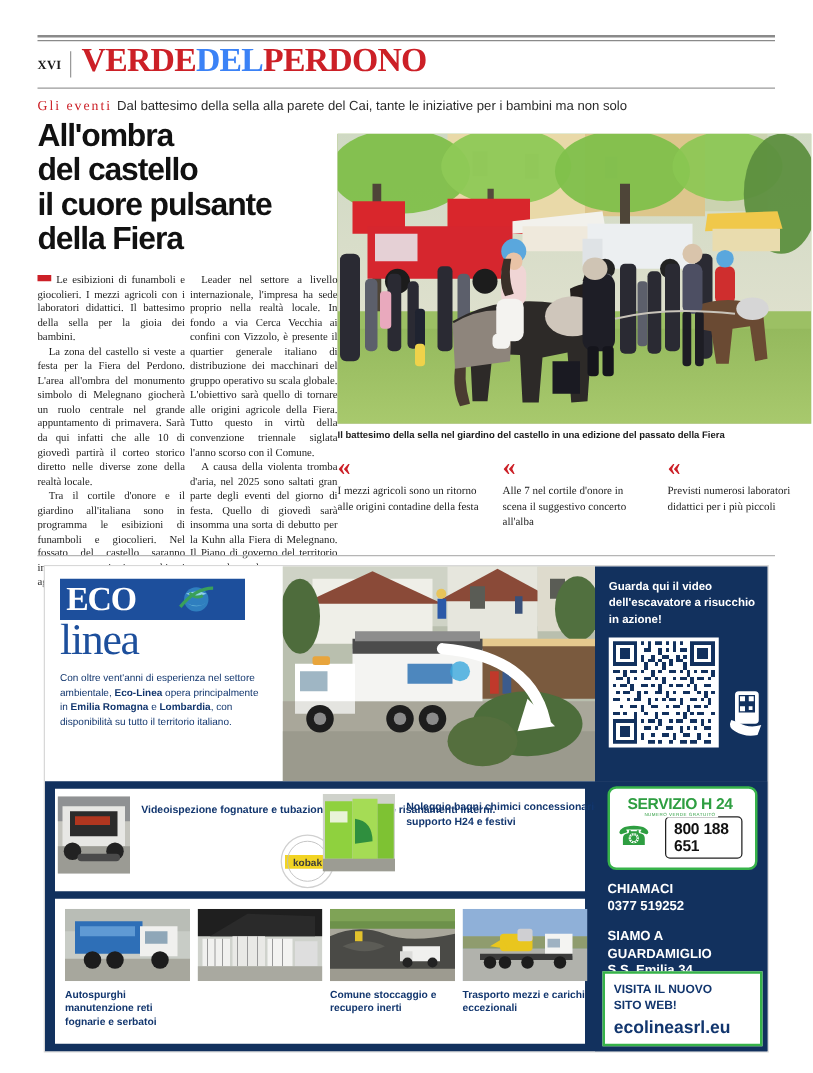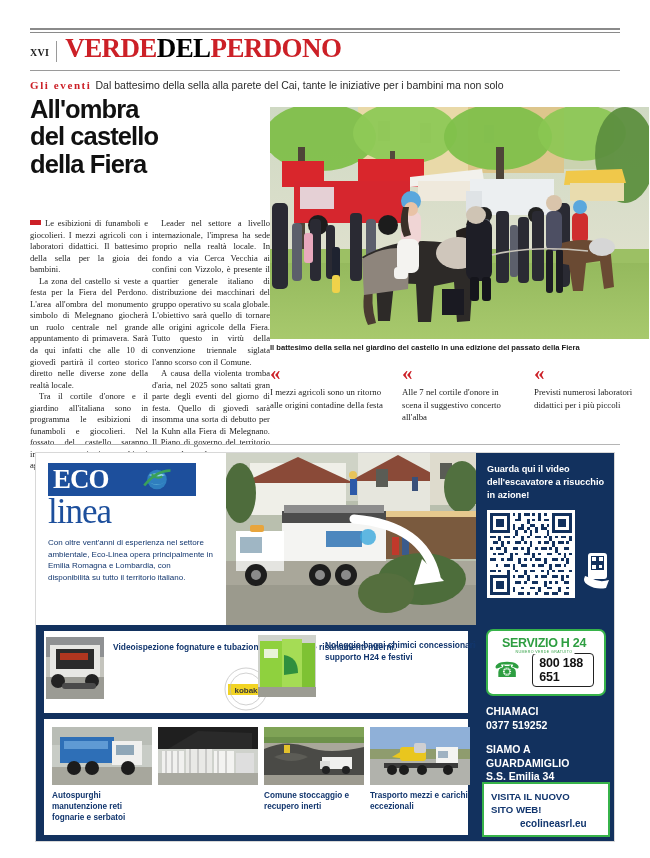--- a/index.html
+++ b/index.html
@@ -17,29 +17,29 @@
   .masthead .rules { position:absolute; left:0; top:0; width:590px; }
   .rule-a { height:2px; background:#8a8a8a; width:100%; }
   .rule-b { height:1px; background:#8a8a8a; width:100%; margin-top:2px; }
   .mast-row { position:absolute; left:0; top:7px; display:flex; align-items:flex-end; }
   .folio { font-family:"Liberation Serif", serif; font-weight:bold; font-size:10px;
            color:#1a1a1a; letter-spacing:.3px; padding-bottom:4px; padding-right:7px; }
   .folio-bar { width:1px; background:#9a9a9a; height:21px; margin-right:8px; }
   .mast-title { font-family:"Liberation Serif", serif; font-weight:bold; font-size:27px;
                 letter-spacing:-0.6px; line-height:1; white-space:nowrap; }
   .mast-red { color:#cc2027; }
-  .mast-grey { color:#000000;text-align:right; }
+  .mast-grey { color:#3b82f6;text-align:right; }
 
   .rule-under { position:absolute; left:30px; top:70px; width:590px; height:1px; background:#9a9a9a; }
 
   
   .kicker { position:absolute; left:30px; top:79px; width:600px;
             font-family:"Liberation Sans", sans-serif; font-size:10.5px; color:#2b2b2b;
             line-height:1.2; white-space:nowrap; }
-  .kicker b { font-family:"Liberation Serif", serif; color:#cc2027; font-weight:bold;
+  .kicker b { font-family:"Liberation Serif", serif; color:#cc2027; font-weight:normal;
               letter-spacing:1.6px; font-size:11px; padding-right:4px; }
 
   
   .headline { position:absolute; left:30px; top:96px; width:236px;
               font-family:"Liberation Sans", sans-serif; font-weight:bold;
               font-size:25.5px; line-height:1.07; color:#111; letter-spacing:-0.9px; }
   .headline div { white-space:nowrap; }
 
   
   .photo { position:absolute; left:270px; top:107px; width:379px; height:232px;
@@ -80,21 +80,21 @@
              padding:10px 12px 0 12px; }
   .eco-badge { display:flex; align-items:center; background:#1d4f9c; padding:2px 4px 2px 5px;
                width:148px; height:33px;gap:28px; }
   .eco-word { font-family:"Liberation Serif", serif; font-weight:bold; font-size:27px;
               color:#ffffff; line-height:1; letter-spacing:-1px; }
   .globe { width:30px; height:27px; margin-left:5px; }
   .linea-word { font-family:"Liberation Serif", serif; font-size:35px; color:#1d4f9c;
                 line-height:.95; letter-spacing:-1px; margin-top:-1px; }
   .ad-logo-text { margin-top:9px; font-family:"Liberation Sans", sans-serif;
                   font-size:8px; line-height:1.45; color:#12366e; }
-  .ad-logo-text b { font-weight:normal; }
+  .ad-logo-text b { font-weight:bold; }
 
   .ad-photo { position:absolute; left:190px; top:0; width:250px; height:172px; overflow:hidden; }
   .ad-right { position:absolute; left:440px; top:0; width:140px; height:172px;
               background:#12315e; padding:10px 10px 0 11px; }
   .ad-right-title { font-family:"Liberation Sans", sans-serif; font-weight:bold;
                     font-size:9.2px; color:#ffffff; line-height:1.42; }
   .qr-wrap { position:relative; margin-top:8px; }
   .qr { width:88px; height:88px; background:#fff; padding:3px; }
   .qr-hand { position:absolute; left:94px; top:42px; width:34px; height:38px; }
 
@@ -134,22 +134,22 @@
              color:#111; letter-spacing:-.2px; }
   .phone-glyph { font-size:21px; color:#2e9e41; line-height:.8; }
   .chiamaci { margin-top:9px; font-family:"Liberation Sans", sans-serif; font-weight:bold;
               font-size:10.5px; color:#fff; line-height:1.32; }
   .siamo { margin-top:10px; font-family:"Liberation Sans", sans-serif; font-weight:bold;
            font-size:10.5px; color:#fff; line-height:1.32; }
   .visita { position:absolute; left:6px; bottom:6px; width:128px; background:#fff;
             border:2.5px solid #37b34a; padding:6px 7px; }
   .visita-txt { font-family:"Liberation Sans", sans-serif; font-weight:bold; font-size:9.6px;
                 color:#12366e; line-height:1.36; }
-  .visita-url { font-family:"Liberation Sans", sans-serif; font-weight:bold; font-size:10px;
-                color:#12366e; margin-top:2px;margin-left:29px; }
+  .visita-url { font-family:"Liberation Sans", sans-serif; font-weight:bold; font-size:14px;
+                color:#12366e; margin-top:2px; }
 </style>
 </head>
 <body>
 
 <div class="page">
 
   <div class="masthead">
     <div class="rules">
       <div class="rule-a"></div>
       <div class="rule-b"></div>
@@ -160,20 +160,21 @@
       <div class="mast-title"><span class="mast-red">VERDE</span><span class="mast-grey">DEL</span><span class="mast-red">PERDONO</span></div>
     </div>
   </div>
   <div class="rule-under"></div>
 
   <div class="kicker"><b>Gli eventi</b><span>Dal battesimo della sella alla parete del Cai, tante le iniziative per i bambini ma non solo</span></div>
 
   <div class="headline">
     <div>All'ombra</div>
     <div>del castello</div>
+    <div>il cuore pulsante</div>
     <div>della Fiera</div>
   </div>
 
   <div class="photo">
     <svg width="379" height="232" viewBox="0 0 379 232">
       <defs>
         <linearGradient id="sky" x1="0" y1="0" x2="0" y2="1">
           <stop offset="0" stop-color="#cfd9c3"></stop>
             <stop offset="1" stop-color="#e7e4d3"></stop>
         </linearGradient>

